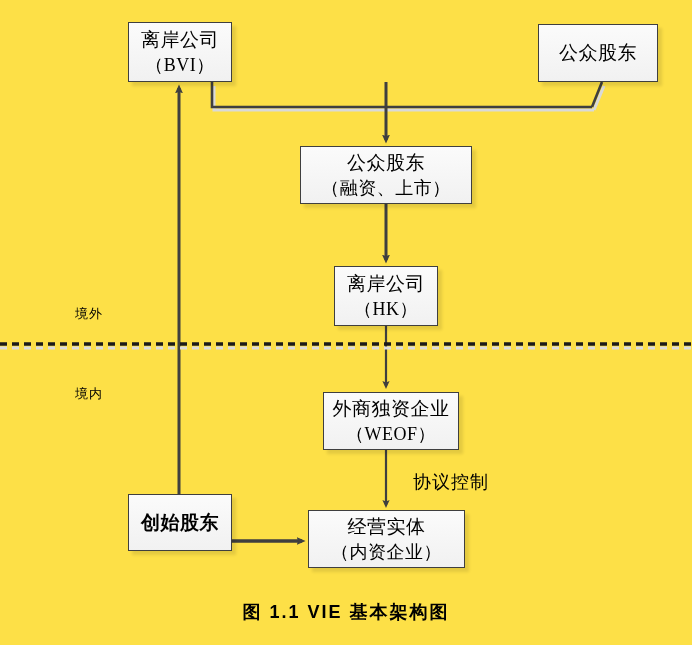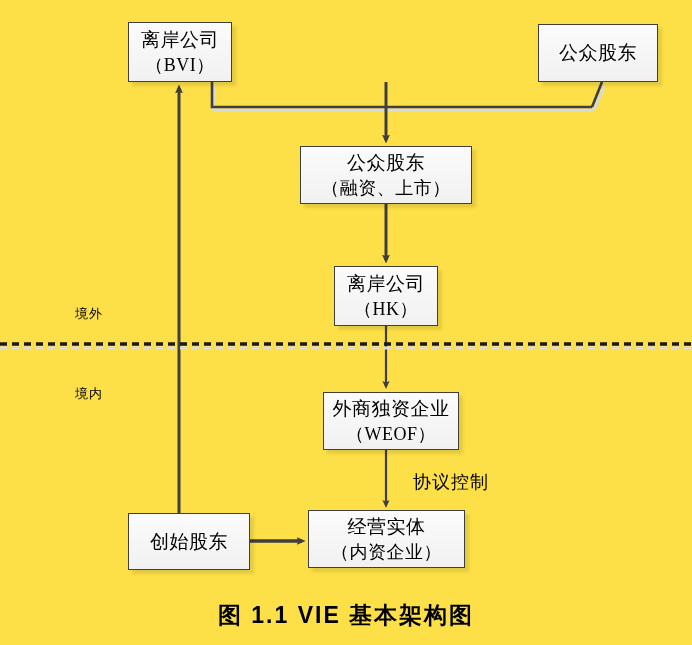--- a/index.html
+++ b/index.html
@@ -56,21 +56,21 @@
     color: #000000;
     letter-spacing: 1px;
     white-space: nowrap;
   }
   .caption {
     position: absolute;
     left: 0;
     top: 600px;
     width: 692px;
     text-align: center;
-    font-size: 23px;
+    font-size: 18px;
     font-weight: bold;
     color: #000000;
     letter-spacing: 2px;
     font-family: "Liberation Sans", "DejaVu Sans", sans-serif;
   }
 </style>
 </head>
 <body>
 
 <div id="diagram">
@@ -145,21 +145,21 @@
   <div class="node" style="left:334px; top:266px; width:104px; height:60px;">
     <div>离岸公司</div>
     <div class="ln2">（HK）</div>
   </div>
 
   <div class="node" style="left:308px; top:392px; width:136px; height:58px;margin-left:15px;">
     <div>外商独资企业</div>
     <div class="ln2">（WEOF）</div>
   </div>
 
-  <div class="node" style="left:128px; top:513px; width:122px; height:57px;">
+  <div class="node" style="left:128px; top:494px; width:104px; height:57px;font-weight:bold;">
     <div>创始股东</div>
   </div>
 
   <div class="node" style="left:308px; top:510px; width:157px; height:58px;justify-content:center;">
     <div>经营实体</div>
     <div class="ln2">（内资企业）</div>
   </div>
 
   <div class="zone-label" style="left:75px; top:305px;">境外</div>
   <div class="zone-label" style="left:75px; top:385px;">境内</div>

